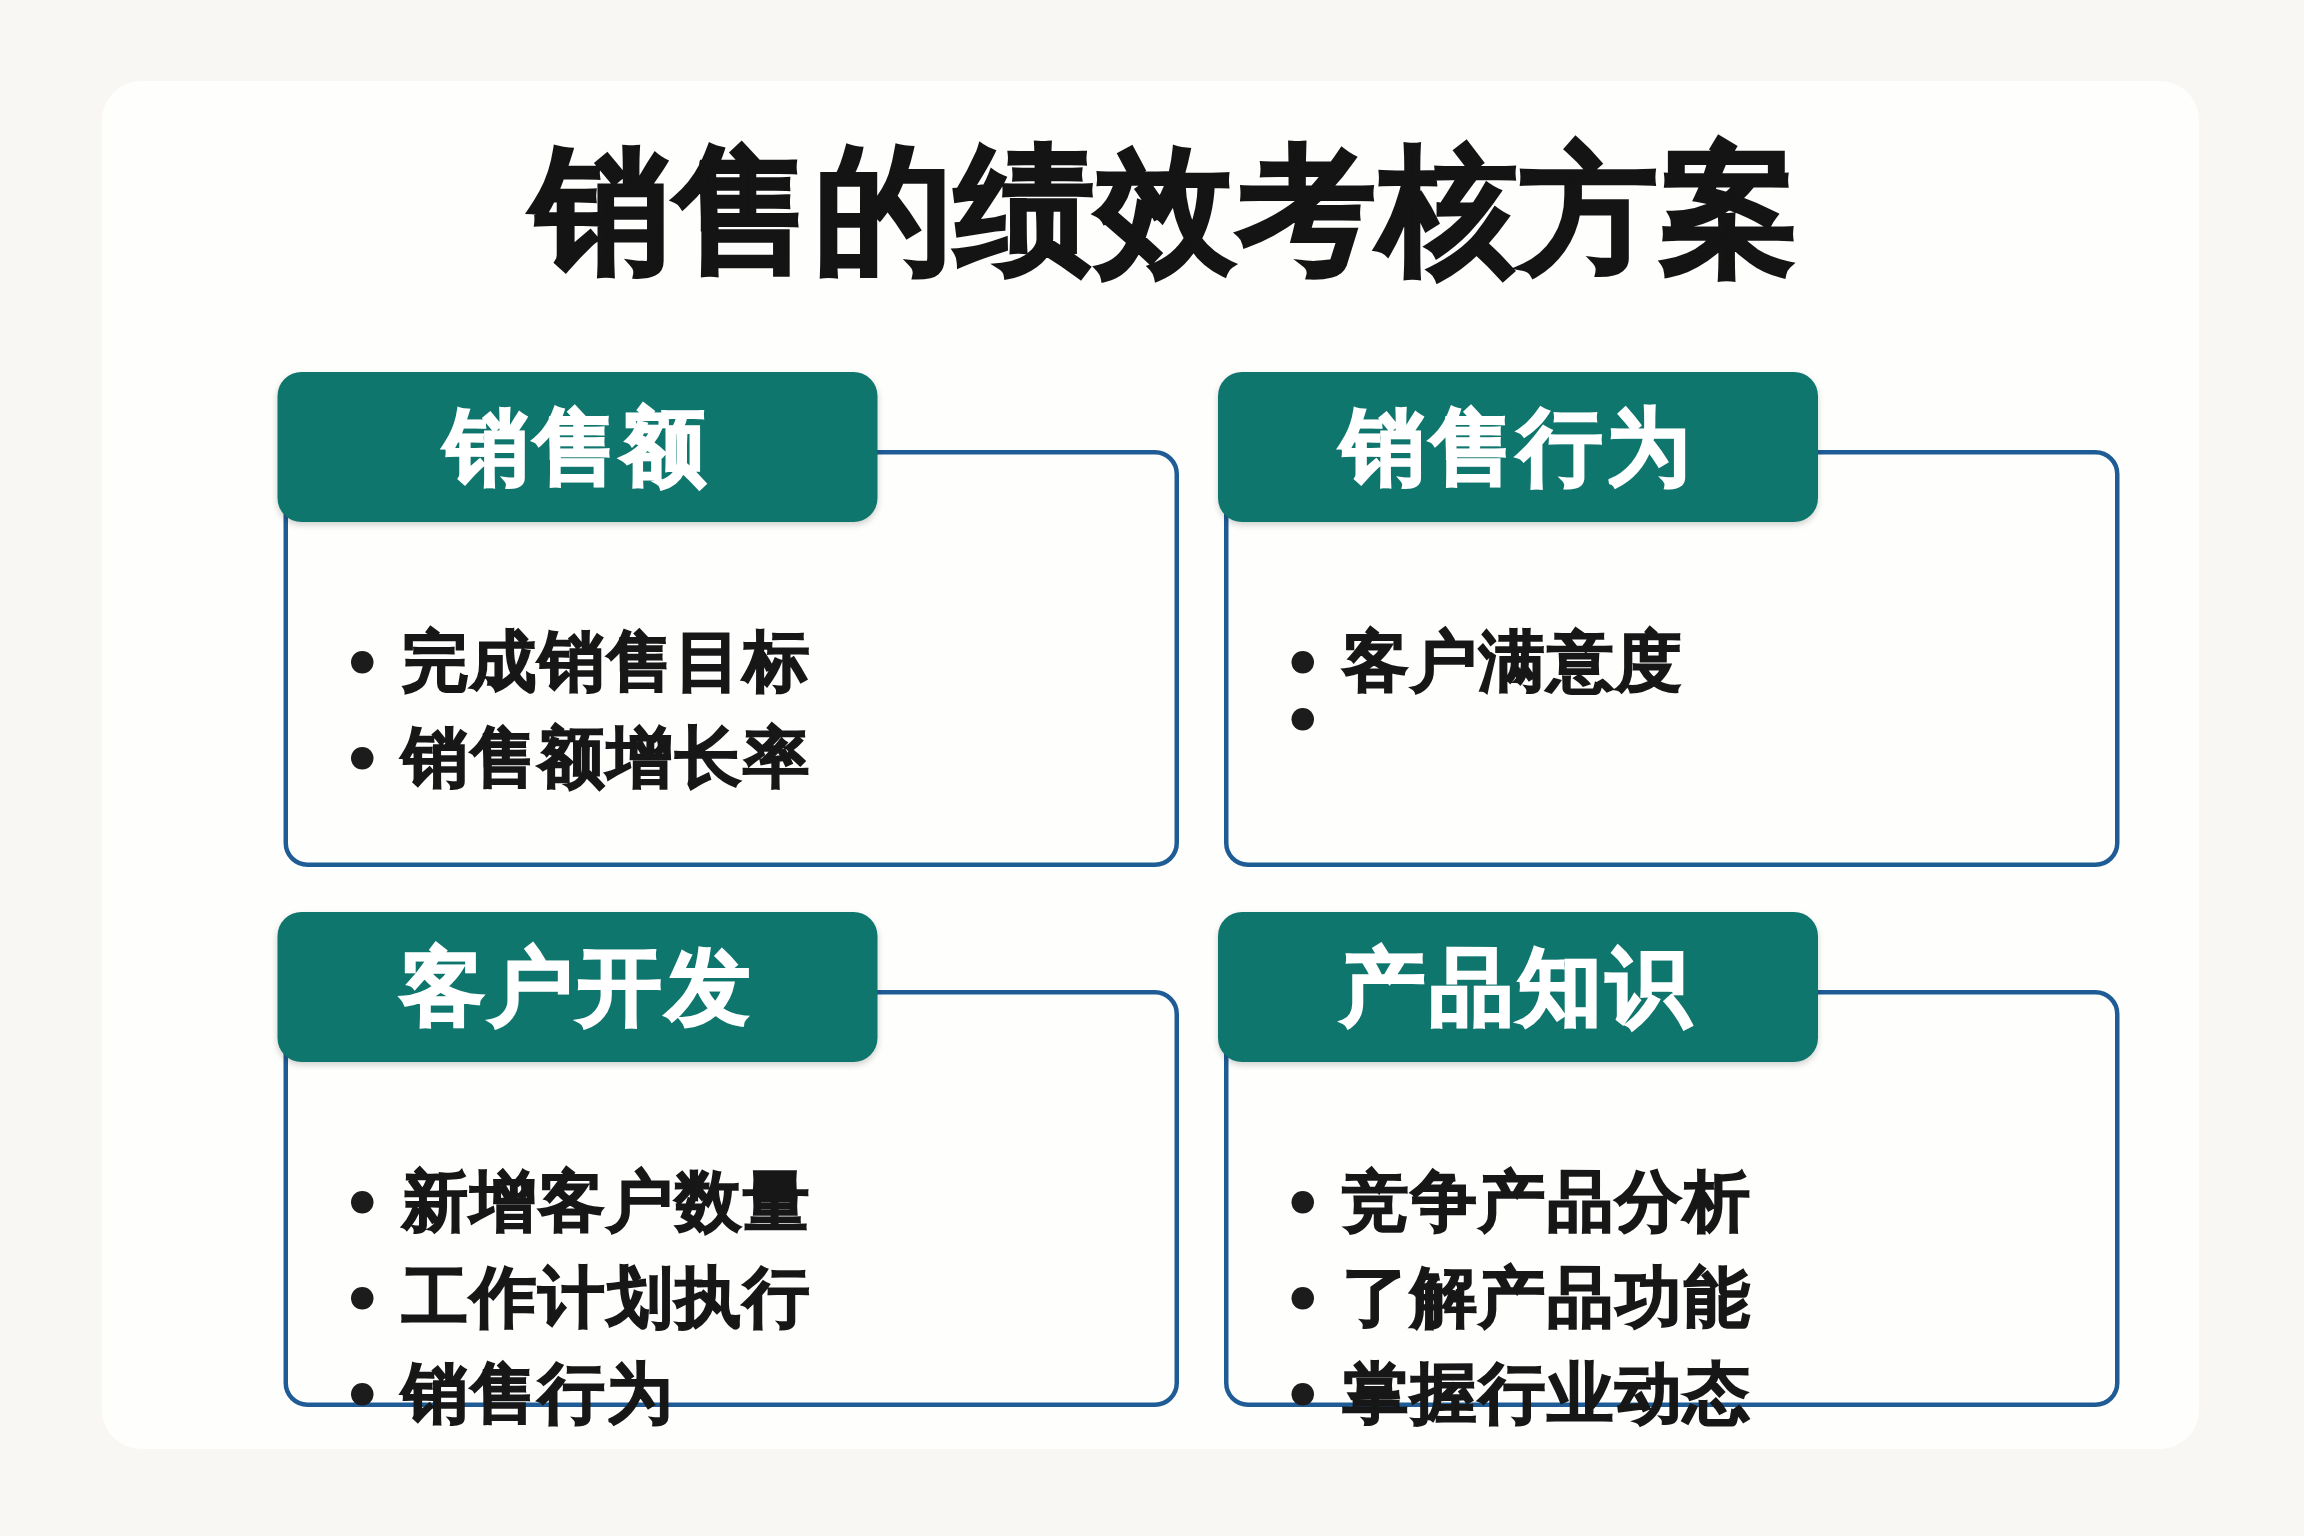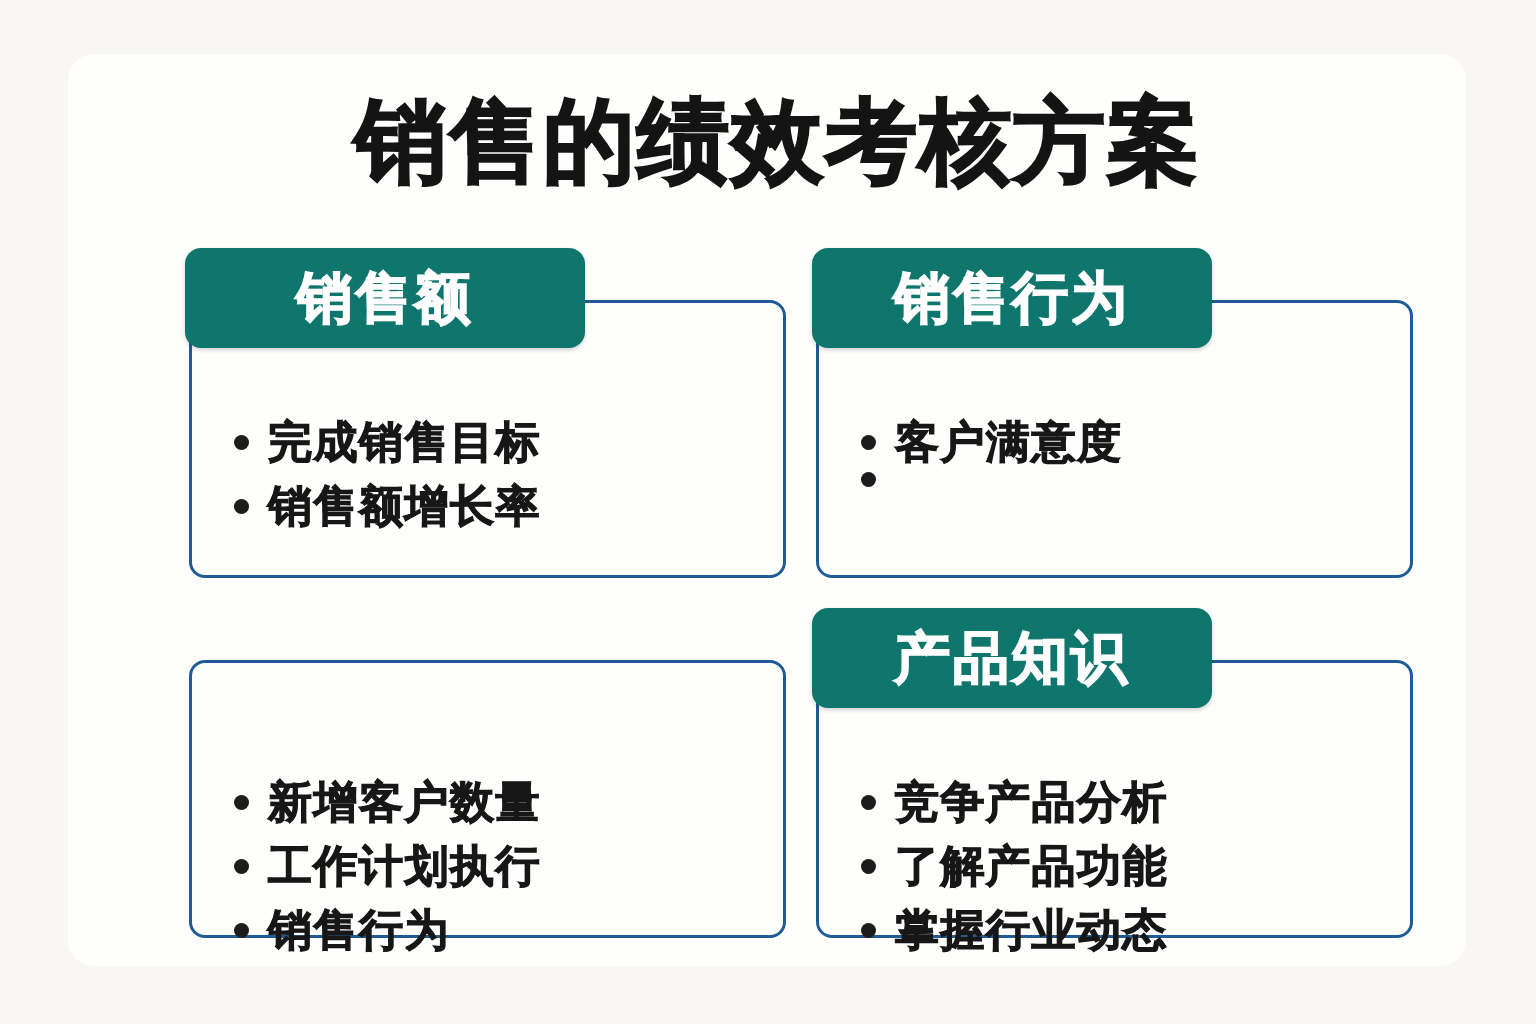--- a/index.html
+++ b/index.html
@@ -201,20 +201,23 @@
           <li class="card-item">
             <span class="bullet-dot"></span>
             <span class="item-label">工作计划执行</span>
           </li>
           <li class="card-item">
             <span class="bullet-dot"></span>
             <span class="item-label">销售行为</span>
           </li>
         </ul>
       </div>
+      <div class="card-tab">
+        <span class="card-tab-label">客户开发</span>
+      </div>
     </div>
 
     <div class="card col-right row-bottom">
       <div class="card-body">
         <ul class="card-list">
           <li class="card-item">
             <span class="bullet-dot"></span>
             <span class="item-label">竞争产品分析</span>
           </li>
           <li class="card-item">

